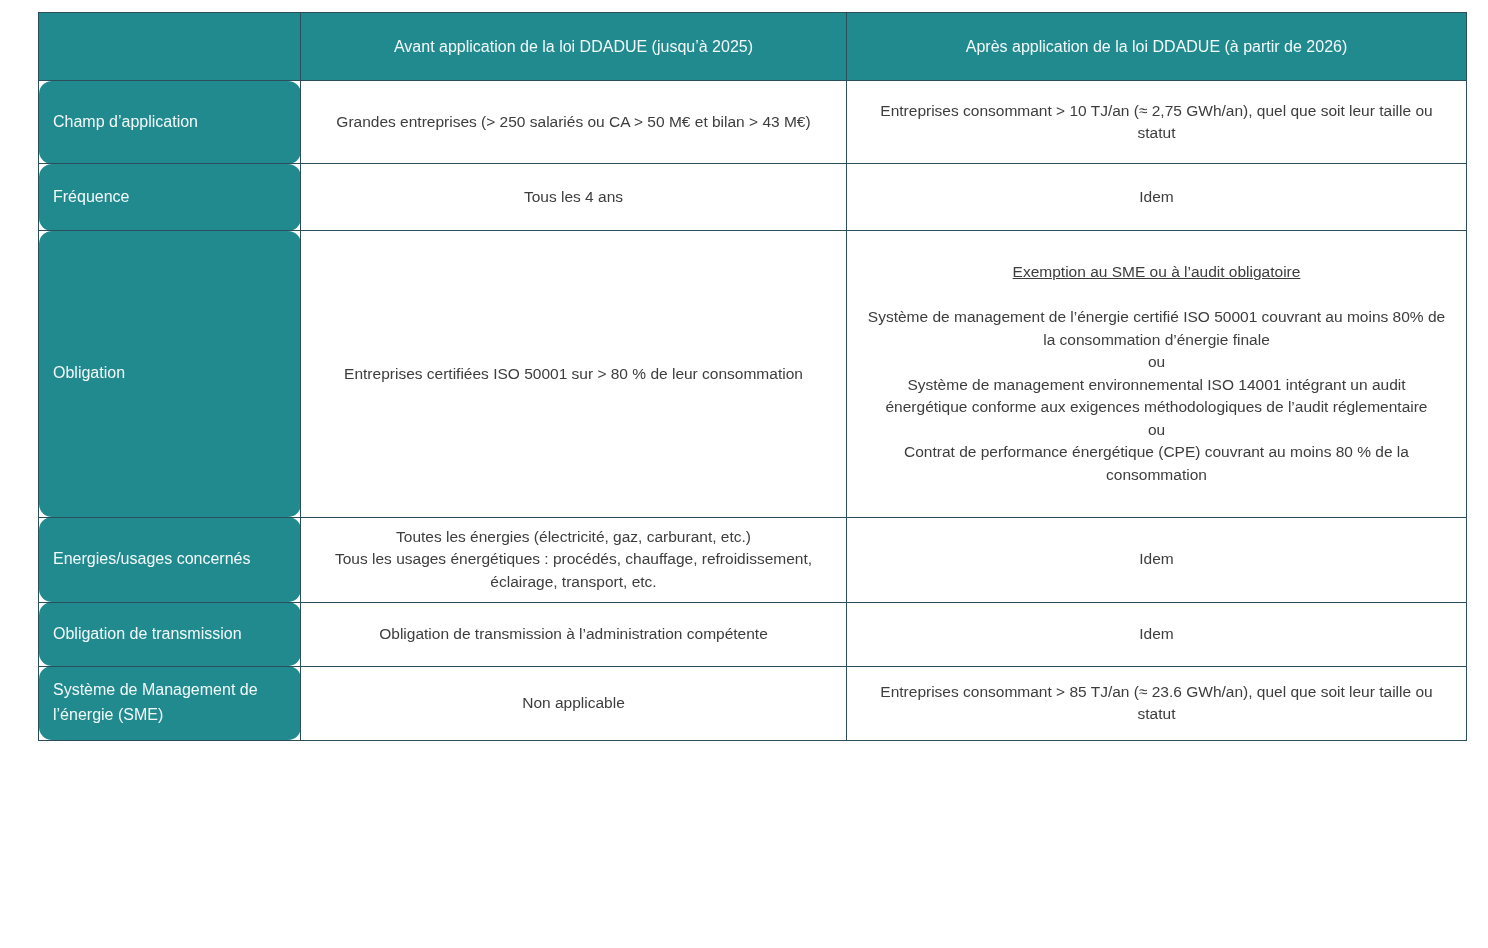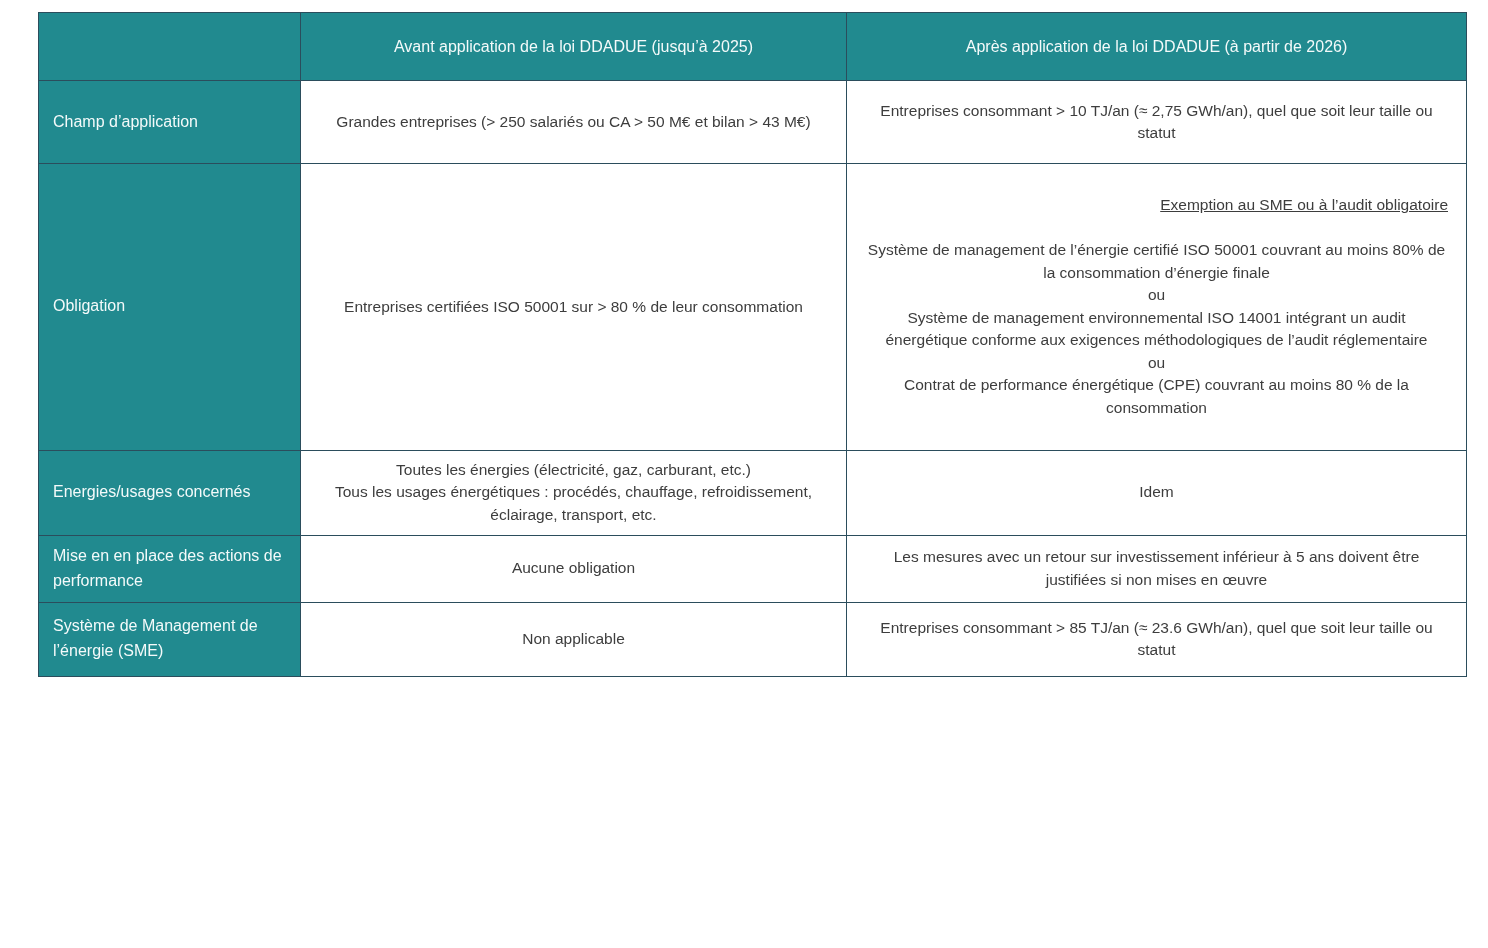--- a/index.html
+++ b/index.html
@@ -46,36 +46,36 @@
 
   
   th.rowlabel {
     background: #218a8f;
     color: #f4fafa;
     font-weight: 400;
     font-size: 16px;
     text-align: left;
     padding: 6px 16px 6px 14px;
     line-height: 1.55;
+    border-radius: 13px;
   }
 
   
   td.cell {
     background: #ffffff;
     color: #3d3d3d;
     font-size: 15.5px;
     text-align: center;
     padding: 8px 18px;
     line-height: 1.45;
     white-space: pre-line;
   }
 
   .underline {
     text-decoration: underline;
-    text-align: right;
   }
 </style>
 </head>
 <body>
 
 <div class="page">
   <table class="cmp">
     <colgroup>
       <col class="c-label">
       <col class="c-before">
@@ -87,42 +87,47 @@
         <th class="head">Avant application de la loi DDADUE (jusqu’à 2025)</th>
         <th class="head">Après application de la loi DDADUE (à partir de 2026)</th>
       </tr>
     </thead>
     <tbody>
       <tr style="height:83px">
         <th class="rowlabel">Champ d’application</th>
         <td class="cell">Grandes entreprises (&gt; 250 salariés ou CA &gt; 50 M€ et bilan &gt; 43 M€)</td>
         <td class="cell">Entreprises consommant &gt; 10 TJ/an (≈ 2,75 GWh/an), quel que soit leur taille ou statut</td>
       </tr>
+      <tr style="height:67px">
+        <th class="rowlabel">Fréquence</th>
+        <td class="cell">Tous les 4 ans</td>
+        <td class="cell">Idem</td>
+      </tr>
       <tr style="height:227px">
         <th class="rowlabel">Obligation</th>
         <td class="cell">Entreprises certifiées ISO 50001 sur &gt; 80 % de leur consommation</td>
         <td class="cell">
           <div class="underline">Exemption au SME ou à l’audit obligatoire</div>
           <div>Système de management de l’énergie certifié ISO 50001 couvrant au moins 80% de la consommation d’énergie finale
 ou
 Système de management environnemental ISO 14001 intégrant un audit énergétique conforme aux exigences méthodologiques de l’audit réglementaire
 ou
 Contrat de performance énergétique (CPE) couvrant au moins 80 % de la consommation</div>
         </td>
       </tr>
       <tr style="height:85px">
         <th class="rowlabel">Energies/usages concernés</th>
         <td class="cell">Toutes les énergies (électricité, gaz, carburant, etc.)
 Tous les usages énergétiques : procédés, chauffage, refroidissement, éclairage, transport, etc.</td>
         <td class="cell">Idem</td>
       </tr>
-      <tr style="height:67px">
-        <th class="rowlabel">Mise en en place des actions de performance</th>
-        <td class="cell">Aucune obligation</td>
-        <td class="cell">Les mesures avec un retour sur investissement inférieur à 5 ans doivent être justifiées si non mises en œuvre</td>
+      <tr style="height:64px">
+        <th class="rowlabel">Obligation de transmission</th>
+        <td class="cell">Obligation de transmission à l’administration compétente</td>
+        <td class="cell">Idem</td>
       </tr>
       <tr style="height:74px">
         <th class="rowlabel">Système de Management de l’énergie (SME)</th>
         <td class="cell">Non applicable</td>
         <td class="cell">Entreprises consommant &gt; 85 TJ/an (≈ 23.6 GWh/an), quel que soit leur taille ou statut</td>
       </tr>
     </tbody>
   </table>
 </div>
 

